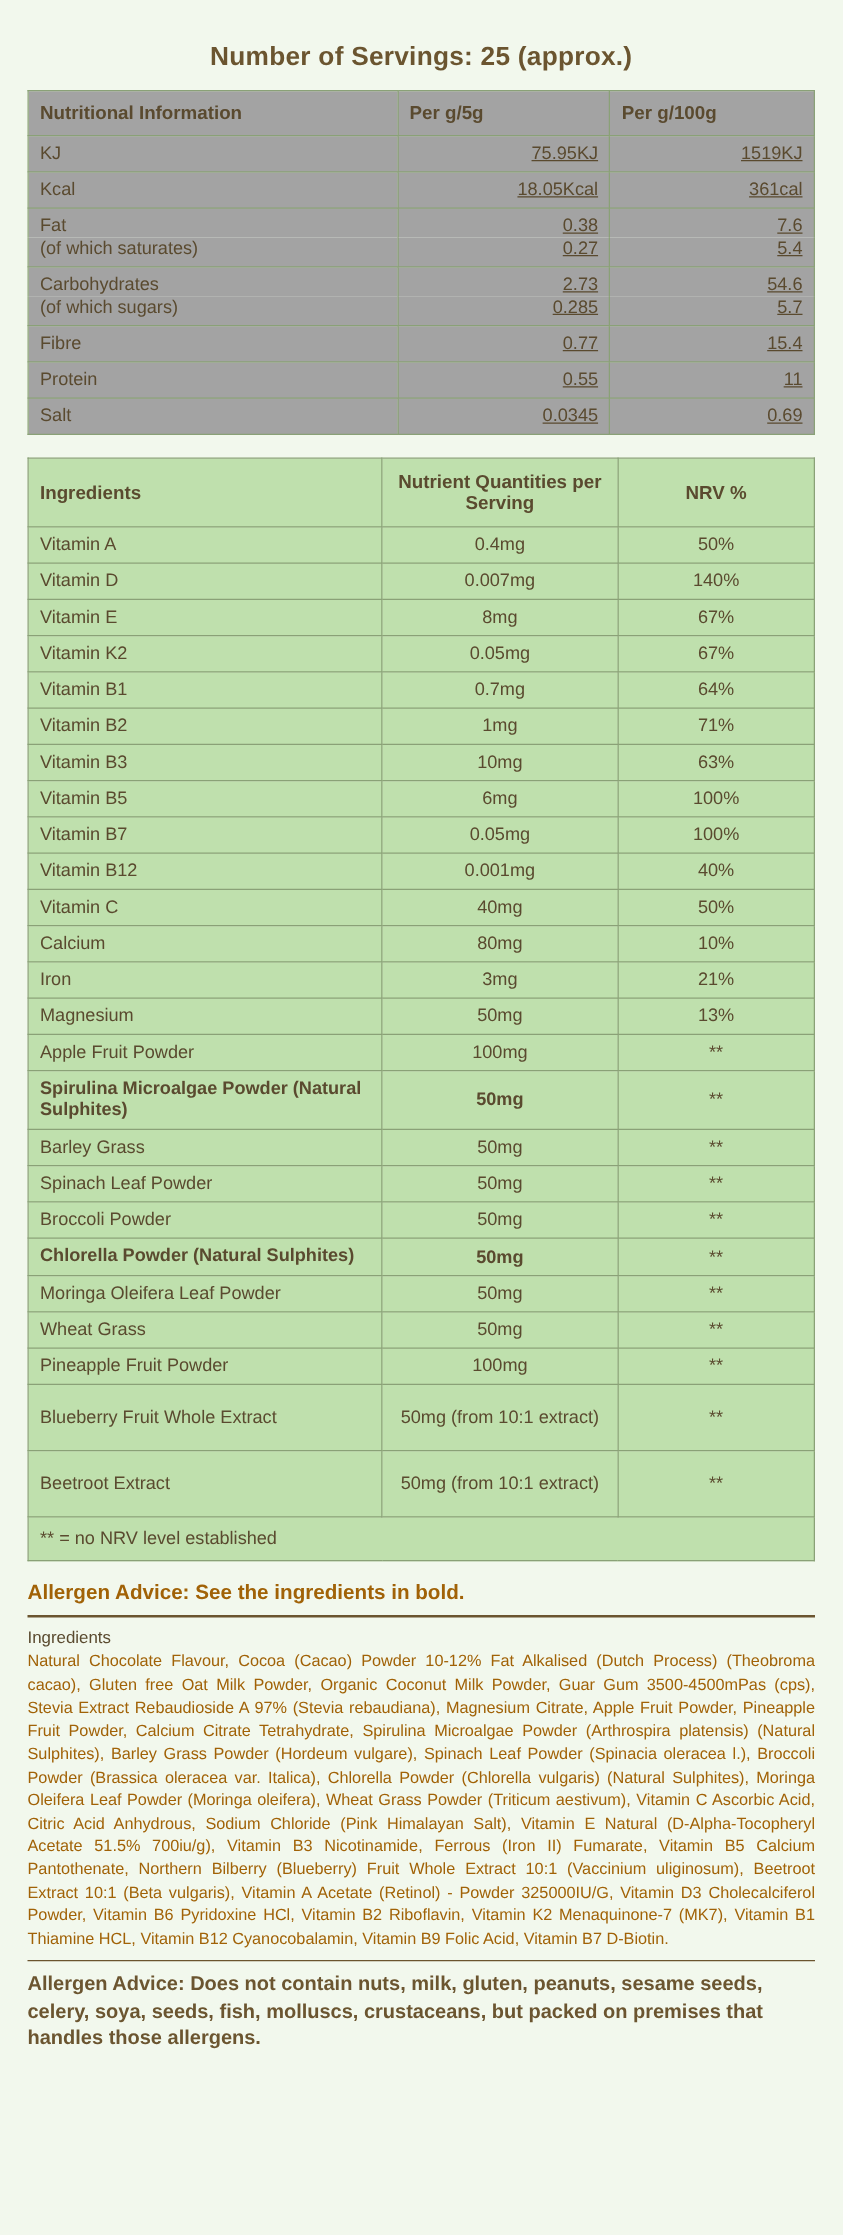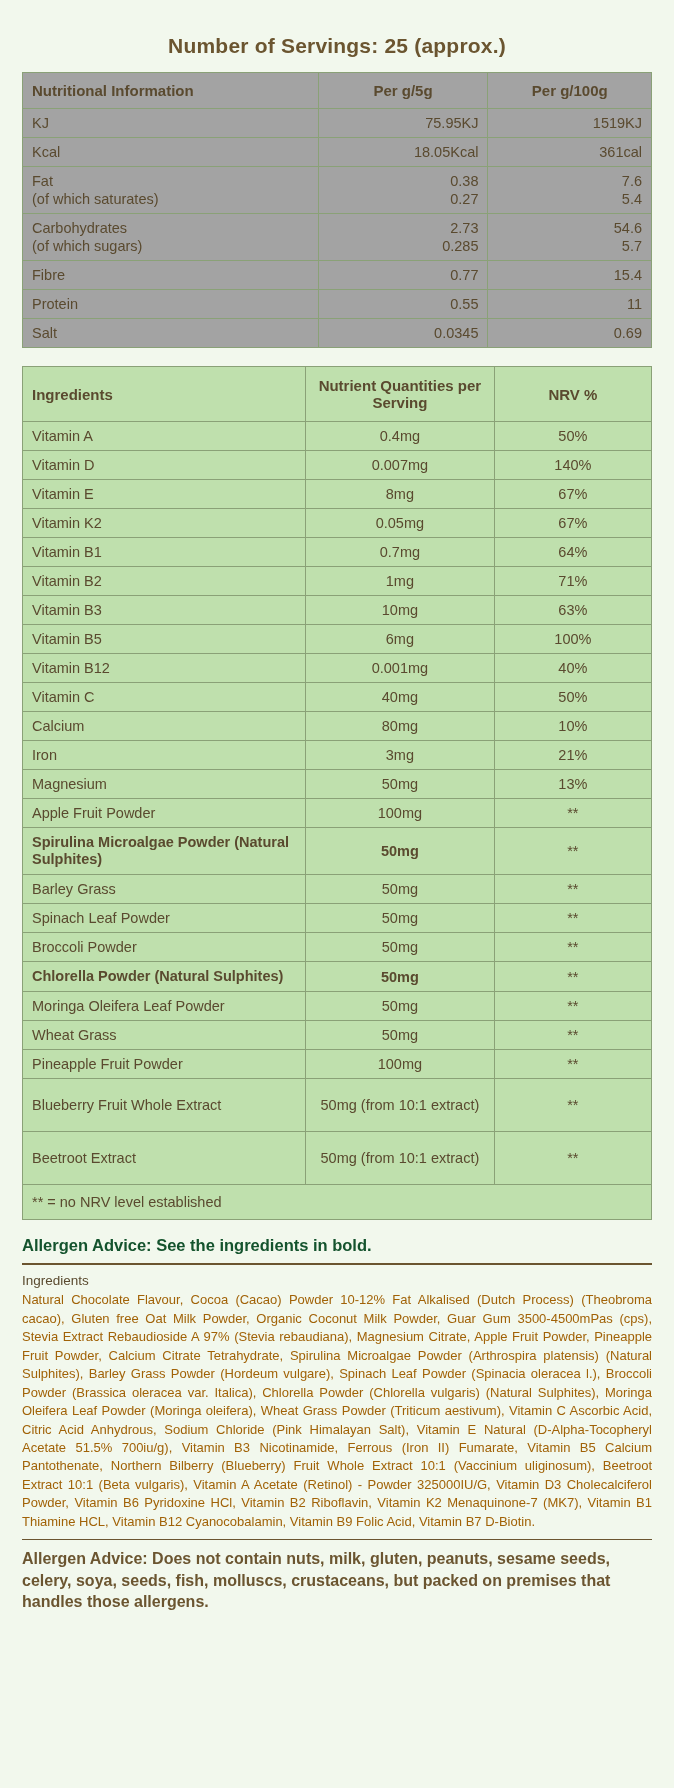--- a/index.html
+++ b/index.html
@@ -45,22 +45,22 @@
     color: #5a4a2f;
     vertical-align: middle;
   }
   .nutri th {
     font-weight: bold;
     text-align: left;
     font-size: 15px;
     padding-top: 9px;
     padding-bottom: 9px;
   }
-  .nutri th.num { text-align: center; }
-  .nutri td.num { text-align: right; }
+  .nutri th.num { text-align: left; }
+  .nutri td.num { text-align: right; text-decoration: underline; }
   .nutri td.lbl { text-align: left; }
   .nutri .pair-top td { border-bottom: none; padding-bottom: 1px; }
   .nutri .pair-bot td { border-top: none; padding-top: 1px; }
 
   
   .ing {
     border: 1px solid #7a8f6a;
     margin-bottom: 16px;
   }
   .ing th, .ing td {
@@ -84,21 +84,21 @@
   .ing tr.footnote td {
     text-align: left;
     font-size: 14.5px;
     padding: 9px;
   }
 
   
   .allergen-head {
     font-size: 16.5px;
     font-weight: bold;
-    color: #14532d;
+    color: #a16207;
     margin: 10px 0 8px 0;
   }
   .rule {
     border: none;
     border-top: 2px solid #6b5530;
     margin: 8px 0 8px 0;
   }
   .rule.thin {
     border-top: 1.5px solid #6b5530;
   }
@@ -240,20 +240,25 @@
         <td>Vitamin B3</td>
         <td class="c">10mg</td>
         <td class="c">63%</td>
       </tr>
       <tr>
         <td>Vitamin B5</td>
         <td class="c">6mg</td>
         <td class="c">100%</td>
       </tr>
       <tr>
+        <td>Vitamin B7</td>
+        <td class="c">0.05mg</td>
+        <td class="c">100%</td>
+      </tr>
+      <tr>
         <td>Vitamin B12</td>
         <td class="c">0.001mg</td>
         <td class="c">40%</td>
       </tr>
       <tr>
         <td>Vitamin C</td>
         <td class="c">40mg</td>
         <td class="c">50%</td>
       </tr>
       <tr>

